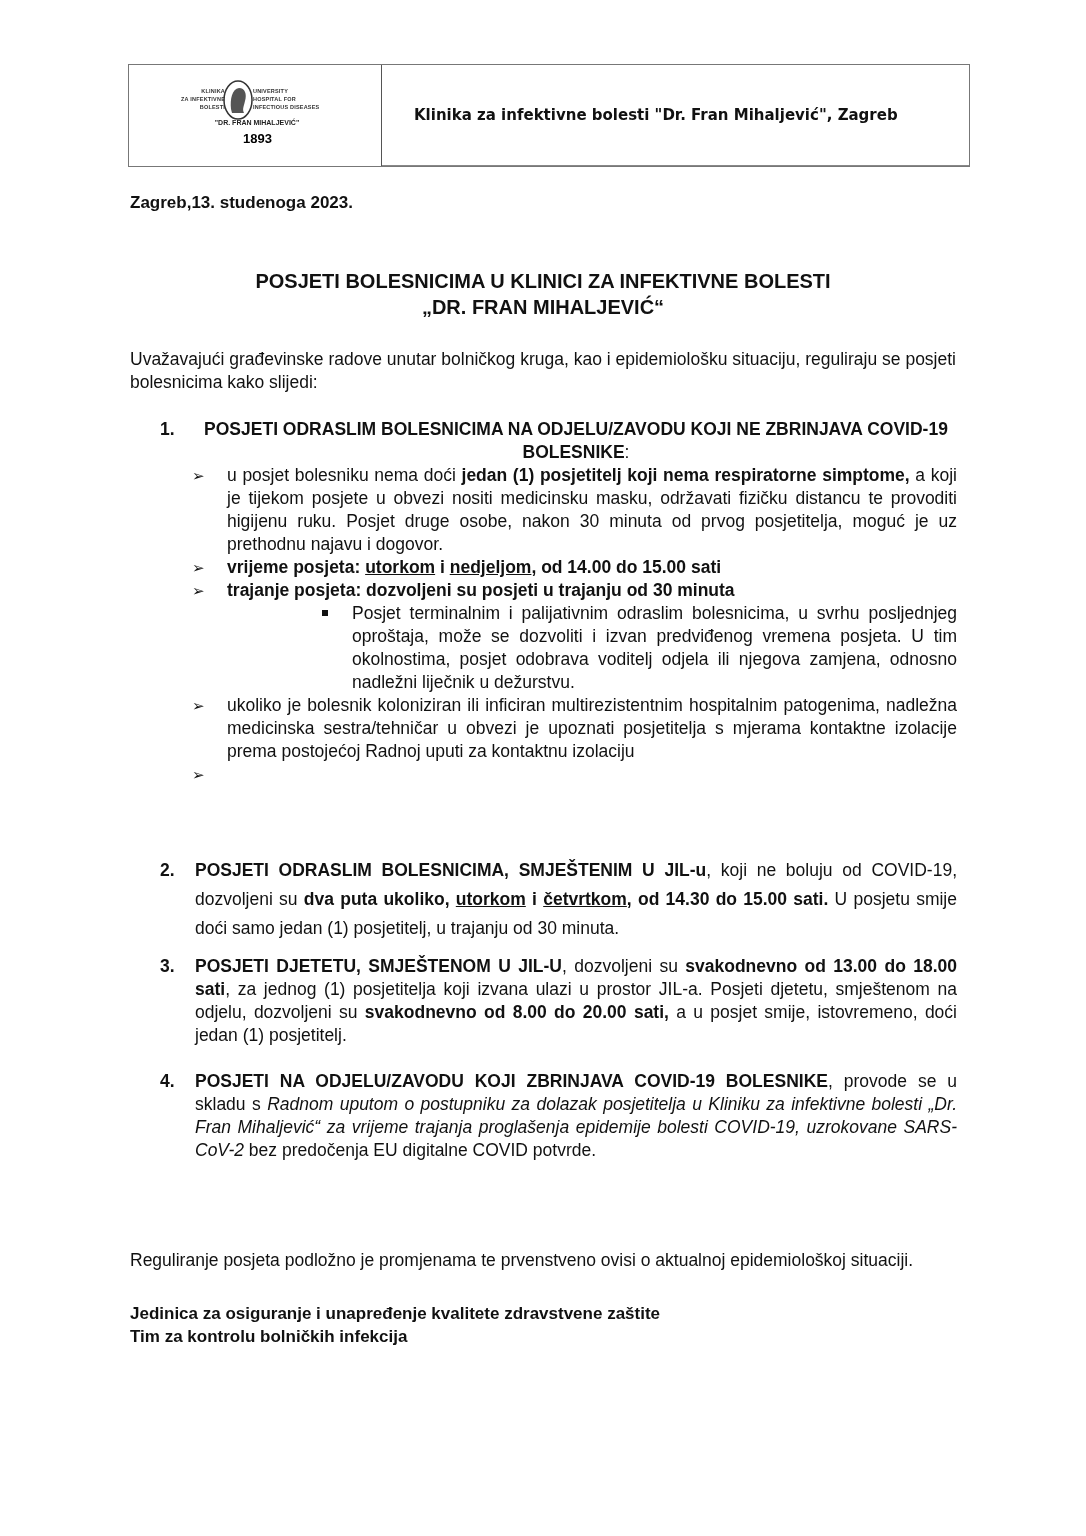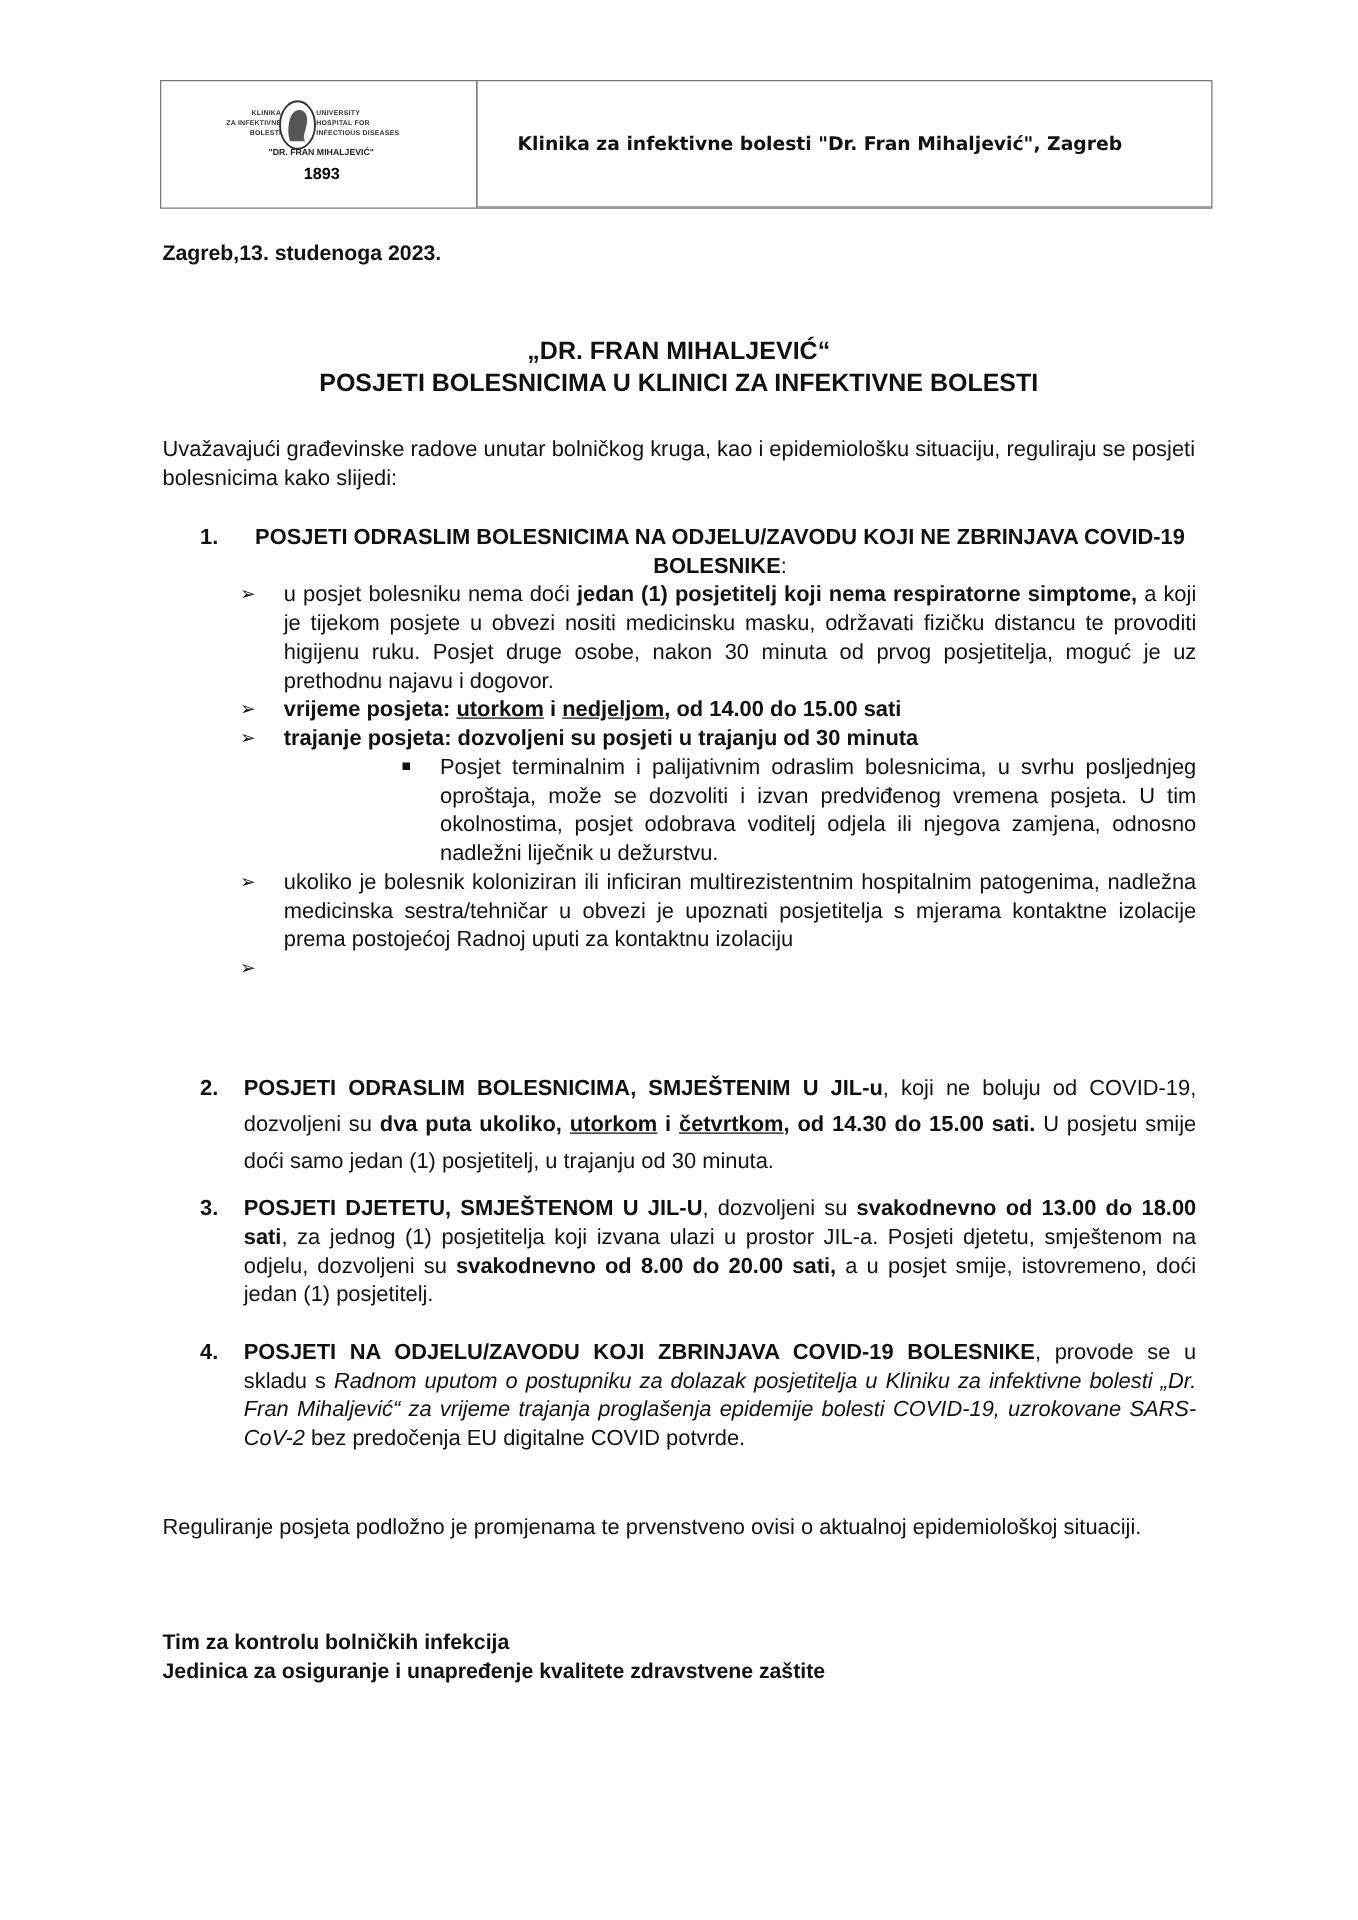--- a/index.html
+++ b/index.html
@@ -55,22 +55,22 @@
     <div class="logo-year">1893</div>
   </div>
   <div class="title-cells">
     <div class="title-cell first">Klinika za infektivne bolesti "Dr. Fran Mihaljević", Zagreb</div>
   </div>
 </div>
 
 <div class="date">Zagreb,13. studenoga 2023.</div>
 
 <div class="main-title">
+  <div>POSJETI BOLESNICIMA U KLINICI ZA INFEKTIVNE BOLESTI</div>
   <div>„DR. FRAN MIHALJEVIĆ“</div>
-  <div>POSJETI BOLESNICIMA U KLINICI ZA INFEKTIVNE BOLESTI</div>
 </div>
 
 <div class="doc just" style="top:348px;">Uvažavajući građevinske radove unutar bolničkog kruga, kao i epidemiološku situaciju, reguliraju se posjeti bolesnicima kako slijedi:</div>
 
 <div class="doc num-item" style="top:418px; left:160px; width:797px;">
   <span class="num-label">1.</span>
   <div class="num-body" style="text-align:center;"><b>POSJETI ODRASLIM BOLESNICIMA NA ODJELU/ZAVODU KOJI NE ZBRINJAVA COVID-19 BOLESNIKE</b><span>:</span></div>
 
   <div class="arrow-item">
     <span class="arr">➢</span>
@@ -109,18 +109,18 @@
 <div class="doc num-item" style="top:955px; left:160px; width:797px;">
   <span class="num-label">3.</span>
   <div class="num-body"><b>POSJETI DJETETU, SMJEŠTENOM U JIL-U</b><span>, dozvoljeni su </span><b>svakodnevno od 13.00 do 18.00 sati</b><span>, za jednog (1) posjetitelja koji izvana ulazi u prostor JIL-a. Posjeti djetetu, smještenom na odjelu, dozvoljeni su </span><b>svakodnevno od 8.00 do 20.00 sati,</b><span> a u posjet smije, istovremeno, doći jedan (1) posjetitelj.</span></div>
 </div>
 
 <div class="doc num-item" style="top:1070px; left:160px; width:797px;">
   <span class="num-label">4.</span>
   <div class="num-body"><b>POSJETI NA ODJELU/ZAVODU KOJI ZBRINJAVA COVID-19 BOLESNIKE</b><span>, provode se u skladu s </span><i>Radnom uputom o postupniku za dolazak posjetitelja u Kliniku za infektivne bolesti „Dr. Fran Mihaljević“ za vrijeme trajanja proglašenja epidemije bolesti COVID-19, uzrokovane SARS-CoV-2</i><span> bez predočenja EU digitalne COVID potvrde.</span></div>
 </div>
 
-<div class="doc" style="top:1210px; text-align:left;">Reguliranje posjeta podložno je promjenama te prvenstveno ovisi o aktualnoj epidemiološkoj situaciji.</div>
+<div class="doc" style="top:1249px; text-align:left;">Reguliranje posjeta podložno je promjenama te prvenstveno ovisi o aktualnoj epidemiološkoj situaciji.</div>
 
 <div class="sig">
+  <div>Jedinica za osiguranje i unapređenje kvalitete zdravstvene zaštite</div>
   <div>Tim za kontrolu bolničkih infekcija</div>
-  <div>Jedinica za osiguranje i unapređenje kvalitete zdravstvene zaštite</div>
 </div>
 
 </body></html>

